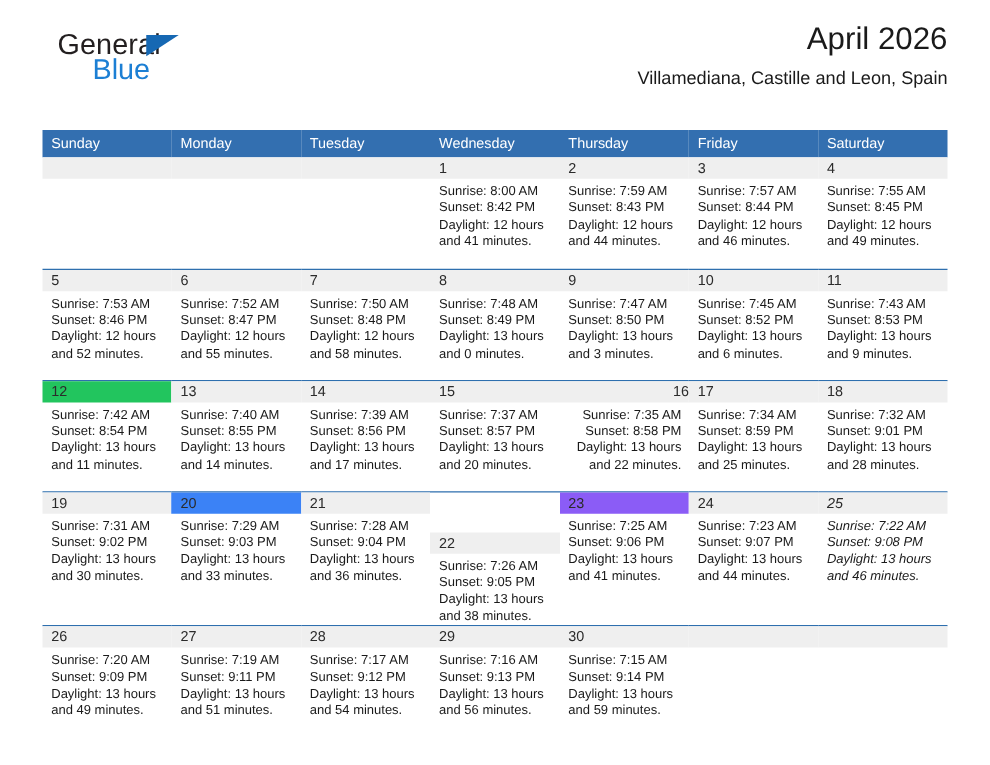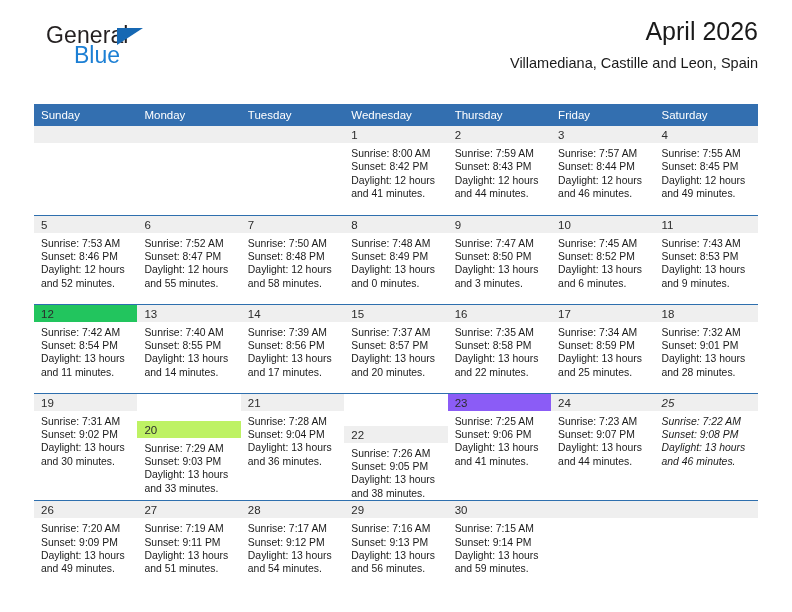--- a/index.html
+++ b/index.html
@@ -356,21 +356,21 @@
             <div class="daycell">
               <div class="daynum-band" style="background: rgb(239, 239, 239);">15</div>
               <div class="cell-body">
                 <div>Sunrise: 7:37 AM</div>
                 <div>Sunset: 8:57 PM</div>
                 <div>Daylight: 13 hours</div>
                 <div>and 20 minutes.</div>
               </div>
             </div>
           </td>
-          <td class="col-sep" style="border-top-color: rgb(46, 111, 174);">
+          <td class="col-sep" style="border-top-color: rgb(46, 111, 174); text-align: right;">
             <div class="daycell">
               <div class="daynum-band" style="background: rgb(239, 239, 239);">16</div>
               <div class="cell-body">
                 <div>Sunrise: 7:35 AM</div>
                 <div>Sunset: 8:58 PM</div>
                 <div>Daylight: 13 hours</div>
                 <div>and 22 minutes.</div>
               </div>
             </div>
           </td>
@@ -404,21 +404,21 @@
               <div class="cell-body">
                 <div>Sunrise: 7:31 AM</div>
                 <div>Sunset: 9:02 PM</div>
                 <div>Daylight: 13 hours</div>
                 <div>and 30 minutes.</div>
               </div>
             </div>
           </td>
           <td class="col-sep" style="border-top-color: rgb(46, 111, 174);">
             <div class="daycell">
-              <div class="daynum-band" style="background: #bef264; margin-top: 27px;">20</div>
+              <div class="daynum-band" style="background: #3b82f6;">20</div>
               <div class="cell-body">
                 <div>Sunrise: 7:29 AM</div>
                 <div>Sunset: 9:03 PM</div>
                 <div>Daylight: 13 hours</div>
                 <div>and 33 minutes.</div>
               </div>
             </div>
           </td>
           <td class="col-sep" style="border-top-color: rgb(46, 111, 174);">
             <div class="daycell">

